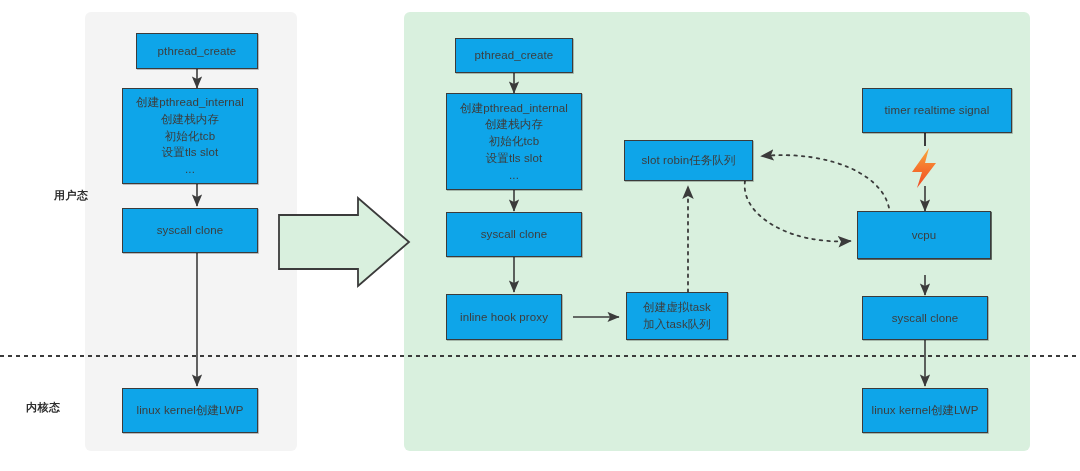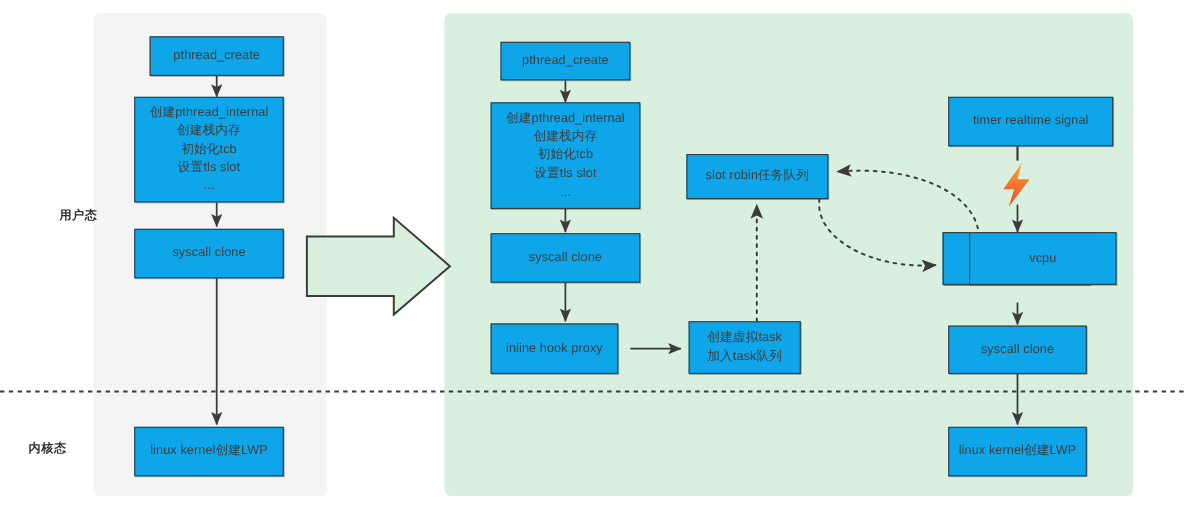--- a/index.html
+++ b/index.html
@@ -40,21 +40,21 @@
     font-size:11px;
     font-weight:bold;
     letter-spacing:0.5px;
     white-space:nowrap;
   }
 
   .vcpu-stack{position:absolute;}
   .vcpu-stack .node{position:absolute;left:0;top:0;}
   .vcpu-back2{left:0px;top:0px;}
   .vcpu-back1{left:8px;top:7px;}
-  .vcpu-front{left:16px;top:14px;margin-left:24px;}
+  .vcpu-front{left:16px;top:14px;}
 </style>
 </head>
 <body>
 
 <div id="stage">
 
   <div class="panel panel-left" style="left:85px;top:12px;width:212px;height:439px;"></div>
   <div class="panel panel-right" style="left:404px;top:12px;width:626px;height:439px;"></div>
 
   <svg id="canvas">

